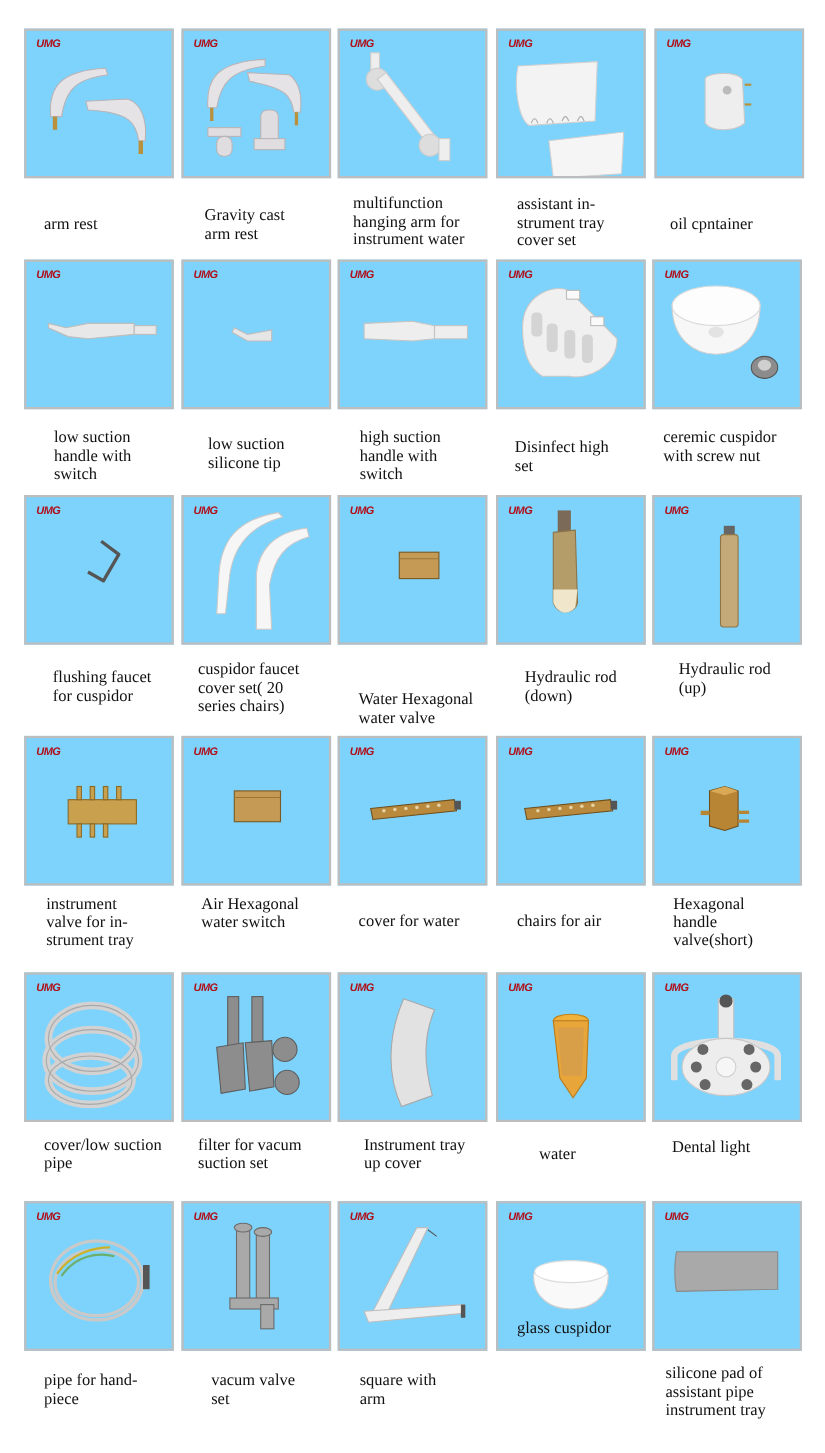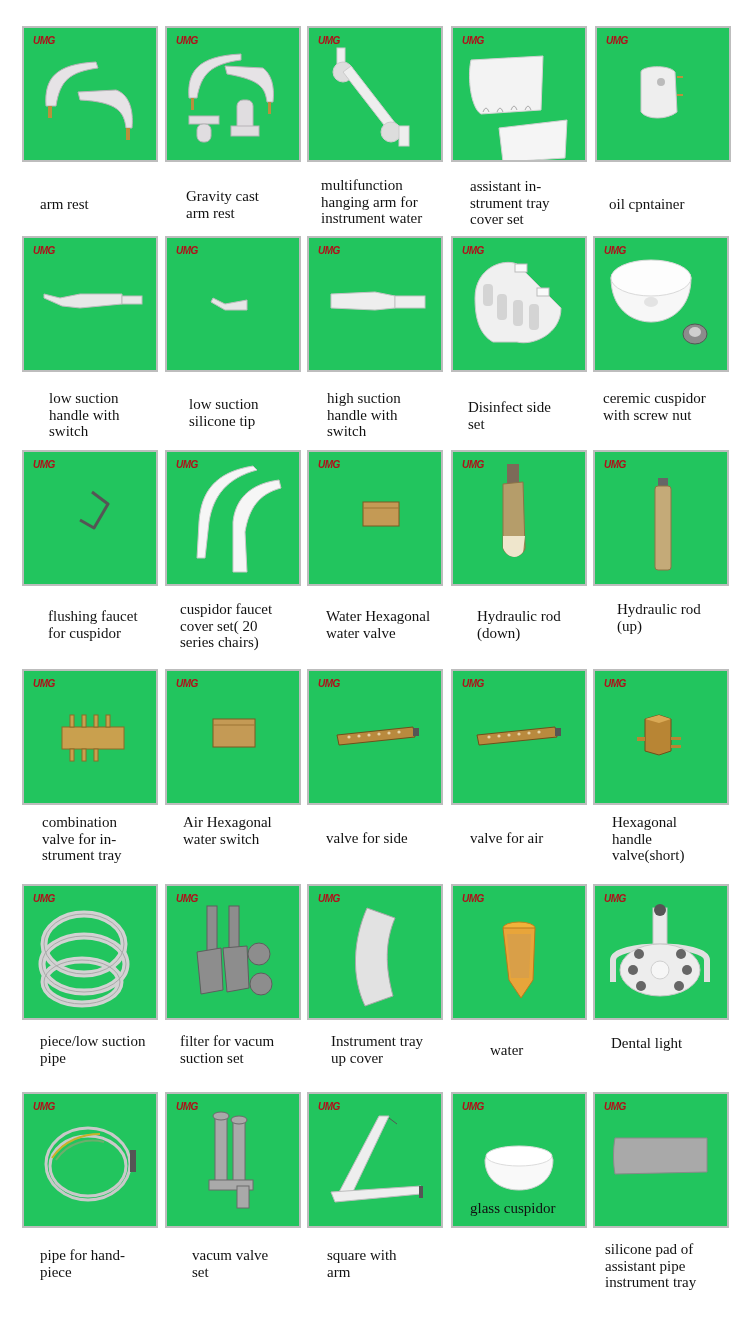--- a/index.html
+++ b/index.html
@@ -1,17 +1,17 @@
 <!DOCTYPE html>
 <html><head>
 <meta charset="utf-8">
 <style>
   html,body{margin:0;padding:0;background:#ffffff;}
   body{width:750px;height:1321px;position:relative;overflow:hidden;font-family:"Liberation Serif","DejaVu Serif",serif;}
-  .tile{position:absolute;width:132px;height:132px;border:2px solid #bdbdbd;background:#22c55e;box-sizing:content-box;}
+  .tile{position:absolute;width:132px;height:132px;border:2px solid #bdbdbd;background:#7dd3fc;box-sizing:content-box;}
   .logo{position:absolute;left:9px;top:7px;color:#b0101a;font-family:"Liberation Sans","DejaVu Sans",sans-serif;font-weight:bold;font-style:italic;font-size:10px;letter-spacing:-0.5px;}
   .art{position:absolute;left:0;top:0;width:132px;height:132px;}
   .cap{position:absolute;font-size:15px;line-height:16.5px;color:#111;white-space:pre-line;}
 </style>
 </head>
 <body>
 
 <div class="tile" style="left:22px;top:26px">
   <span class="logo">UMG</span>
   <svg class="art" viewBox="0 0 132 132">
@@ -119,21 +119,21 @@
     <g fill="#d4d4d4">
         <rect x="30" y="46" width="10" height="22" rx="4"></rect>
         <rect x="44" y="56" width="10" height="26" rx="4"></rect>
         <rect x="60" y="62" width="10" height="26" rx="4"></rect>
         <rect x="76" y="66" width="10" height="26" rx="4"></rect>
       </g>
     <rect x="62" y="26" width="12" height="8" fill="#fafafa" stroke="#bbb"></rect>
     <rect x="84" y="50" width="12" height="8" fill="#fafafa" stroke="#bbb"></rect>
   </svg>
 </div>
-<div class="cap" style="left:468px;top:399px">Disinfect side
+<div class="cap" style="left:468px;top:399px">Disinfect high
 set</div>
 
 <div class="tile" style="left:593px;top:236px">
   <span class="logo">UMG</span>
   <svg class="art" viewBox="0 0 132 132">
     <path d="M16 40 C16 20 96 20 96 40 C96 70 76 84 56 84 C36 84 16 70 16 40 Z" fill="#f7f7f7" stroke="#cfcfcf"></path>
     <ellipse cx="56" cy="40" rx="40" ry="18" fill="#fdfdfd" stroke="#d9d9d9"></ellipse>
     <ellipse cx="56" cy="64" rx="7" ry="5" fill="#e3e3e3"></ellipse>
     <ellipse cx="100" cy="96" rx="12" ry="10" fill="#8c8c8c" stroke="#555"></ellipse>
     <ellipse cx="100" cy="94" rx="6" ry="5" fill="#cfcfcf"></ellipse>
@@ -162,21 +162,21 @@
 cover set( 20
 series chairs)</div>
 
 <div class="tile" style="left:307px;top:450px">
   <span class="logo">UMG</span>
   <svg class="art" viewBox="0 0 132 132">
     <rect x="54" y="50" width="36" height="24" fill="#c49a55" stroke="#7a5a22"></rect>
     <line x1="54" y1="56" x2="90" y2="56" stroke="#9c7535"></line>
   </svg>
 </div>
-<div class="cap" style="left:326px;top:608px">Water Hexagonal
+<div class="cap" style="left:326px;top:628px">Water Hexagonal
 water valve</div>
 
 <div class="tile" style="left:451px;top:450px">
   <span class="logo">UMG</span>
   <svg class="art" viewBox="0 0 132 132">
     <rect x="54" y="12" width="12" height="20" fill="#7c6a58"></rect>
     <path d="M50 32 L70 30 L72 96 C70 106 54 108 50 96 Z" fill="#b59d6a" stroke="#8b7447"></path>
     <path d="M50 84 L72 84 L70 100 C64 108 54 106 50 96 Z" fill="#efe6cc"></path>
   </svg>
 </div>
@@ -201,21 +201,21 @@
         <rect x="46" y="44" width="4" height="12"></rect>
         <rect x="58" y="44" width="4" height="12"></rect>
         <rect x="70" y="44" width="4" height="12"></rect>
         <rect x="82" y="44" width="4" height="12"></rect>
         <rect x="46" y="78" width="4" height="12"></rect>
         <rect x="58" y="78" width="4" height="12"></rect>
         <rect x="70" y="78" width="4" height="12"></rect>
       </g>
   </svg>
 </div>
-<div class="cap" style="left:42px;top:814px">combination
+<div class="cap" style="left:42px;top:814px">instrument
 valve for in-
 strument tray</div>
 
 <div class="tile" style="left:165px;top:669px">
   <span class="logo">UMG</span>
   <svg class="art" viewBox="0 0 132 132">
     <rect x="46" y="48" width="42" height="28" fill="#c49a55" stroke="#7a5a22"></rect>
     <line x1="46" y1="54" x2="88" y2="54" stroke="#9c7535"></line>
   </svg>
 </div>
@@ -230,38 +230,38 @@
         <circle cx="40" cy="66" r="1.6"></circle>
         <circle cx="50" cy="65" r="1.6"></circle>
         <circle cx="60" cy="64" r="1.6"></circle>
         <circle cx="70" cy="63" r="1.6"></circle>
         <circle cx="80" cy="62" r="1.6"></circle>
         <circle cx="90" cy="61" r="1.6"></circle>
       </g>
     <rect x="104" y="57" width="6" height="8" fill="#555"></rect>
   </svg>
 </div>
-<div class="cap" style="left:326px;top:830px">valve for side</div>
+<div class="cap" style="left:326px;top:830px">cover for water</div>
 
 <div class="tile" style="left:451px;top:669px">
   <span class="logo">UMG</span>
   <svg class="art" viewBox="0 0 132 132">
     <path d="M24 64 L102 56 L104 66 L26 74 Z" fill="#b98a3e" stroke="#6f4f1c"></path>
     <g fill="#e6d3a6">
         <circle cx="36" cy="66" r="1.6"></circle>
         <circle cx="46" cy="65" r="1.6"></circle>
         <circle cx="56" cy="64" r="1.6"></circle>
         <circle cx="66" cy="63" r="1.6"></circle>
         <circle cx="76" cy="62" r="1.6"></circle>
         <circle cx="86" cy="61" r="1.6"></circle>
       </g>
     <rect x="102" y="57" width="6" height="8" fill="#555"></rect>
   </svg>
 </div>
-<div class="cap" style="left:470px;top:830px">valve for air</div>
+<div class="cap" style="left:470px;top:830px">chairs for air</div>
 
 <div class="tile" style="left:593px;top:669px">
   <span class="logo">UMG</span>
   <svg class="art" viewBox="0 0 132 132">
     <path d="M50 48 L64 44 L76 48 L76 80 L64 84 L50 80 Z" fill="#b88534" stroke="#6f4f1c"></path>
     <path d="M50 48 L64 44 L76 48 L64 52 Z" fill="#d9a955"></path>
     <rect x="42" y="66" width="8" height="4" fill="#b88534"></rect>
     <rect x="76" y="66" width="10" height="3" fill="#b88534"></rect>
     <rect x="76" y="74" width="10" height="3" fill="#b88534"></rect>
   </svg>
@@ -278,21 +278,21 @@
       <ellipse cx="60" cy="78" rx="42" ry="28"></ellipse>
       <ellipse cx="58" cy="96" rx="38" ry="22"></ellipse>
     </g>
     <g fill="none" stroke="#a9a9a9" stroke-width="1">
       <ellipse cx="60" cy="58" rx="40" ry="30"></ellipse>
       <ellipse cx="60" cy="78" rx="42" ry="28"></ellipse>
       <ellipse cx="58" cy="96" rx="38" ry="22"></ellipse>
     </g>
   </svg>
 </div>
-<div class="cap" style="left:40px;top:1033px">piece/low suction
+<div class="cap" style="left:40px;top:1033px">cover/low suction
 pipe</div>
 
 <div class="tile" style="left:165px;top:884px">
   <span class="logo">UMG</span>
   <svg class="art" viewBox="0 0 132 132">
     <g fill="#8d8d8d" stroke="#5e5e5e">
       <rect x="40" y="20" width="10" height="46"></rect>
       <rect x="62" y="20" width="10" height="46"></rect>
       <path d="M30 66 L54 62 L56 104 L34 108 Z"></path>
       <path d="M56 62 L80 60 L82 102 L60 106 Z"></path>

